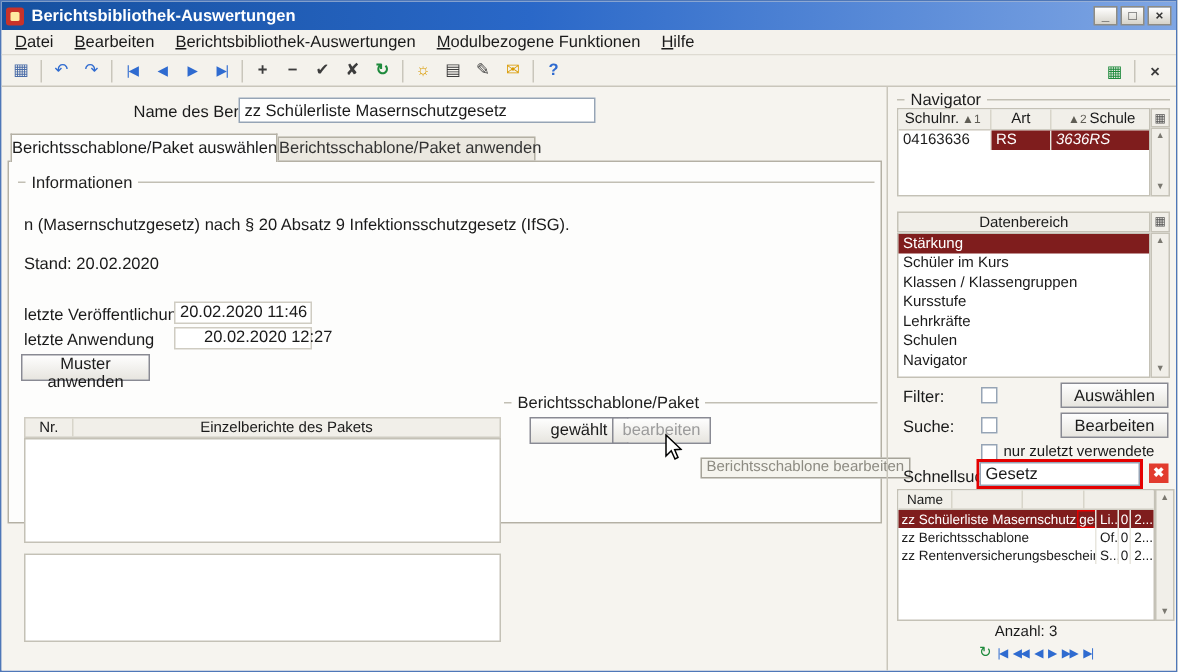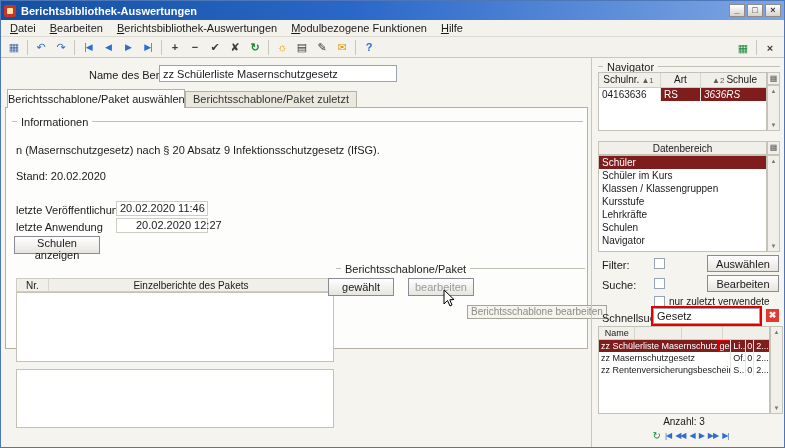--- a/index.html
+++ b/index.html
@@ -123,53 +123,53 @@
 
   <div class="content">
 
     <span class="txt" style="left:88px;top:11px;">Name des Berichts</span>
     <input class="tfield abs" style="left: 158px; top: 7px; width: 238px; height: 17px;" type="text" value="zz Schülerliste Masernschutzgesetz">
 
     <div class="tab active" style="left:6px;top:31px;width:178px;height:19px;">
       <span>Berichtsschablone/Paket auswählen</span>
     </div>
     <div class="tab inactive" style="left:184px;top:33px;width:172px;height:17px;">
-      <span>Berichtsschablone/Paket zuletzt</span>
+      <span>Berichtsschablone/Paket anwenden</span>
     </div>
 
     <div class="panel" style="top:49px;">
 
       <div class="grp" style="left:6px;top:8px;width:571px;">
         <span class="pre"></span>
         <span class="lbl">Informationen</span>
         <span class="line"></span>
       </div>
       <div class="txt" style="left:10px;top:36px;">n (Masernschutzgesetz) nach § 20 Absatz 9 Infektionsschutzgesetz (IfSG).</div>
       <div class="txt" style="left:10px;top:62px;">Stand: 20.02.2020</div>
 
       <span class="txt" style="left:10px;top:96px;">letzte Veröffentlichung</span>
       <span class="valuebox" style="left:110px;top:93px;width:92px;">20.02.2020 11:46</span>
       <span class="txt" style="left:10px;top:113px;">letzte Anwendung</span>
       <span class="valuebox" style="left:110px;top:110px;width:92px;padding-left:19px;">20.02.2020 12:27</span>
 
-      <button class="btn" style="left:8px;top:128px;width:86px;height:18px;">Schulen anzeigen</button>
+      <button class="btn" style="left:8px;top:128px;width:86px;height:18px;">Muster anwenden</button>
 
       <div class="gridhead abs" style="left:10px;top:170px;width:318px;height:14px;border:1px solid #cfccc2;">
         <span class="gh-cell" style="width:32px;">Nr.</span>
         <span class="gh-cell" style="flex:1;border-right:none;">Einzelberichte des Pakets</span>
       </div>
       <div class="listbox" style="left:10px;top:184px;width:318px;height:70px;"></div>
       <div class="listbox" style="left:10px;top:261px;width:318px;height:59px;"></div>
 
       <div class="grp" style="left:330px;top:155px;width:249px;">
         <span class="pre"></span>
         <span class="lbl">Berichtsschablone/Paket</span>
         <span class="line"></span>
       </div>
-      <button class="btn" style="left:322px;top:170px;width:66px;height:18px;">gewählt</button>
+      <button class="btn" style="left:347px;top:170px;width:66px;height:18px;">gewählt</button>
       <button class="btn disabled" style="left:402px;top:170px;width:66px;height:18px;">bearbeiten</button>
 
       <svg class="abs" style="left:437px;top:181px;" width="12" height="18" viewBox="0 0 12 18">
         <polygon points="1,1 1,15 4.5,11.5 7,17 9,16 6.8,10.8 11,10.5" fill="#ffffff" stroke="#000000" stroke-width="1"></polygon>
       </svg>
       <div class="tooltip" style="left:461px;top:197px;">Berichtsschablone bearbeiten</div>
     </div>
 
     <div class="vline" style="left:590px;top:0;width:1px;height:391px;"></div>
 
@@ -194,21 +194,21 @@
     <div class="vscroll" style="left:766px;top:27px;height:46px;">
       <span class="sb">▲</span>
       <span class="sb">▼</span>
     </div>
 
     <div class="gridhead abs" style="left:597px;top:83px;width:169px;height:14px;border:1px solid #c6c3b8;">
       <span class="gh-cell" style="flex:1;border-right:none;">Datenbereich</span>
     </div>
     <div class="chooser" style="left:766px;top:83px;height:14px;">▦</div>
     <div class="listbox" style="left:597px;top:97px;width:169px;height:97px;font-size:10px;">
-      <div class="g-cell sel" style="border-right:none;">Schüler</div>
+      <div class="g-cell sel" style="border-right:none;">Stärkung</div>
       <div class="g-cell" style="border-right:none;">Schüler im Kurs</div>
       <div class="g-cell" style="border-right:none;">Klassen / Klassengruppen</div>
       <div class="g-cell" style="border-right:none;">Kursstufe</div>
       <div class="g-cell" style="border-right:none;">Lehrkräfte</div>
       <div class="g-cell" style="border-right:none;">Schulen</div>
       <div class="g-cell" style="border-right:none;">Navigator</div>
     </div>
     <div class="vscroll" style="left:766px;top:97px;height:97px;">
       <span class="sb">▲</span>
       <span class="sb">▼</span>
@@ -238,21 +238,21 @@
         <span class="gh-cell" style="width:8px;line-height:12px;padding:0;"></span>
         <span class="gh-cell" style="width:15px;line-height:12px;border-right:none;"></span>
       </div>
       <div class="grow sel">
         <span class="g-cell" style="width:134px;"><span>zz Schülerliste Masernschutz</span><span class="match">gesetz</span></span>
         <span class="g-cell" style="width:15px;">Li..</span>
         <span class="g-cell" style="width:8px;padding:0 1px;">0</span>
         <span class="g-cell" style="width:15px;border-right:none;">2...</span>
       </div>
       <div class="grow">
-        <span class="g-cell" style="width:134px;"><span>zz Masernschutzgesetz</span><span class="match"></span></span>
+        <span class="g-cell" style="width:134px;"><span>zz Berichtsschablone</span><span class="match"></span></span>
         <span class="g-cell" style="width:15px;">Of..</span>
         <span class="g-cell" style="width:8px;padding:0 1px;">0</span>
         <span class="g-cell" style="width:15px;border-right:none;">2...</span>
       </div>
       <div class="grow">
         <span class="g-cell" style="width:134px;"><span>zz Rentenversicherungsbescheinigung...</span><span class="match"></span></span>
         <span class="g-cell" style="width:15px;">S...</span>
         <span class="g-cell" style="width:8px;padding:0 1px;">0</span>
         <span class="g-cell" style="width:15px;border-right:none;">2...</span>
       </div>

